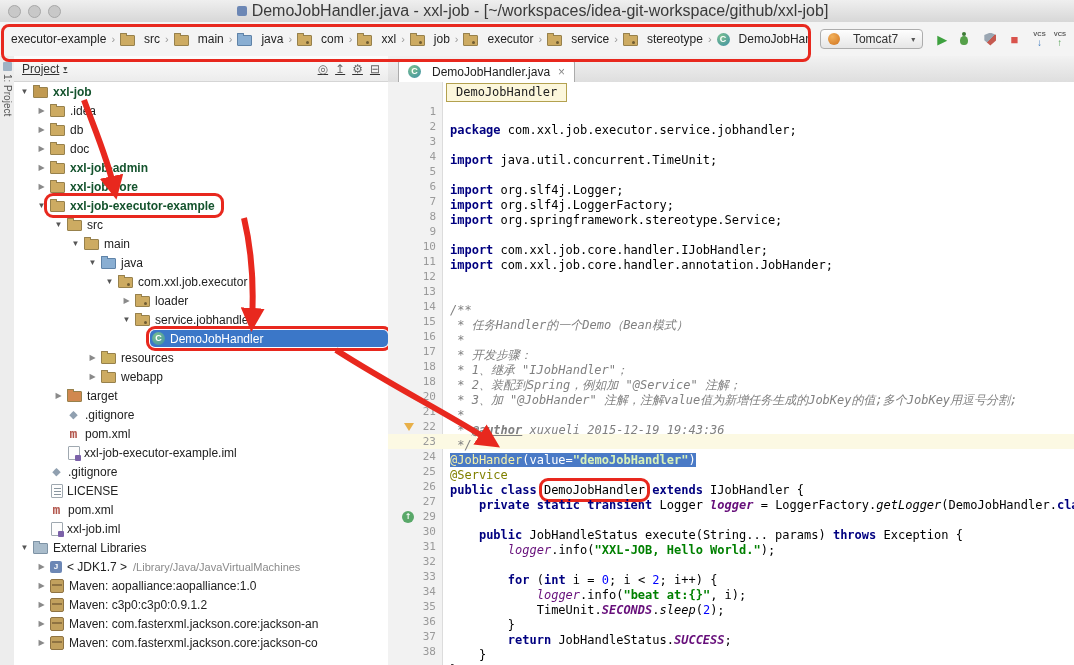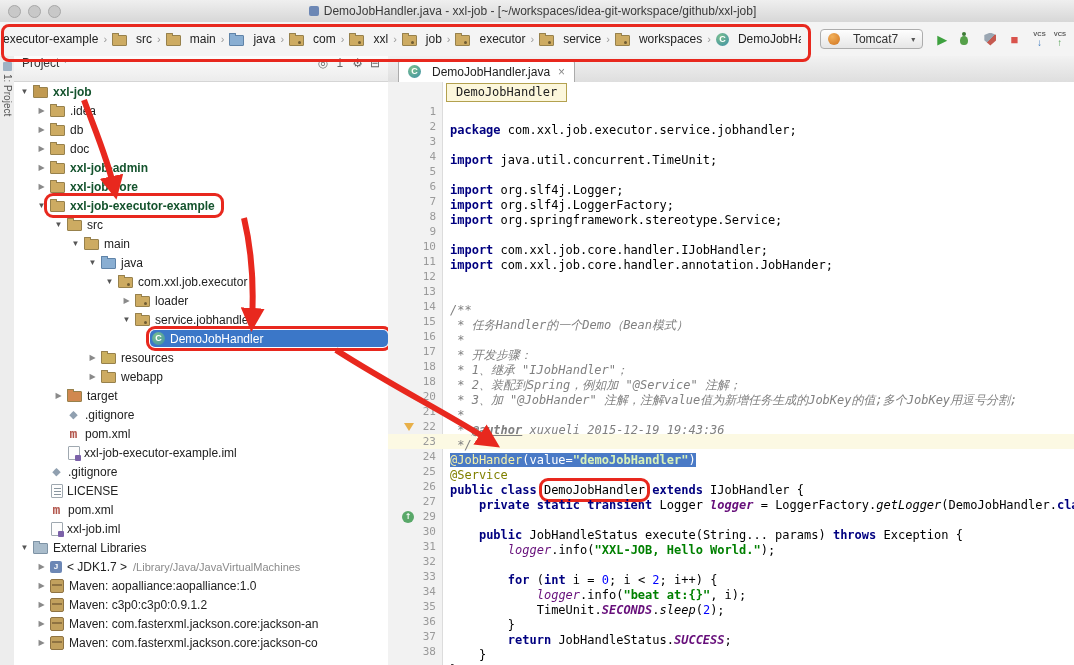--- a/index.html
+++ b/index.html
@@ -5,27 +5,27 @@
   html,body{margin:0;padding:0;background:#888;}
   .app{position:relative;width:1074px;height:665px;overflow:hidden;background:#fff;
        font-family:"Liberation Sans",sans-serif;cursor:default;-webkit-user-select:none;user-select:none;}
 
   
   .titlebar{position:absolute;top:0;left:0;right:0;height:22px;
     background:linear-gradient(#EFEFEF,#D7D7D7);border-bottom:1px solid #B5B5B5;
     display:flex;align-items:center;}
   .lights{display:flex;gap:7px;padding-left:8px;}
   .light{width:11px;height:11px;border-radius:50%;background:#C8C8C8;border:1px solid #A8A8A8;}
-  .title{flex:1;text-align:center;font-size:12px;color:#3A3A3A;display:flex;justify-content:center;align-items:center;gap:5px;}
+  .title{flex:1;text-align:center;font-size:16px;color:#3A3A3A;display:flex;justify-content:center;align-items:center;gap:5px;}
   .title-icon{width:10px;height:10px;background:#6C87B5;border-radius:2px;display:inline-block;}
 
   
   .navbar{position:absolute;top:22px;left:0;right:0;height:34px;background:#F4F4F4;
     border-bottom:1px solid #C6C6C6;display:flex;align-items:center;}
-  #breadcrumbs{display:flex;align-items:center;padding-left:1px;font-size:12px;color:#222;
+  #breadcrumbs{display:flex;align-items:center;padding-left:9px;font-size:12px;color:#222;
     white-space:nowrap;overflow:hidden;max-width:800px;}
   .crumb{display:flex;align-items:center;gap:4px;padding:1px 2px;}
   .crumb-sep{color:#999;margin:0 3px;font-size:11px;}
   .runbar{margin-left:auto;display:flex;align-items:center;gap:11px;padding-right:8px;}
   .runcfg{display:flex;align-items:center;gap:13px;background:linear-gradient(#FEFEFE,#E6E6E6);
     border:1px solid #ADADAD;border-radius:4px;padding:2px 7px;font-size:12px;color:#333;}
   .tomcat-ic{width:12px;height:12px;border-radius:50%;background:radial-gradient(circle at 35% 30%,#F2B05A,#D0731F);display:inline-block;}
   .caret{font-size:8px;color:#555;}
   .act{width:16px;height:15px;text-align:center;font-size:13px;line-height:15px;display:inline-block;position:relative;}
   .run-button{color:#3EA13F;}
@@ -41,21 +41,21 @@
 
   
   .toolstrip{position:absolute;left:0;top:56px;bottom:0;width:14px;background:#EDEDED;border-right:1px solid #D2D2D2;}
   .strip-ic{display:block;width:9px;height:9px;margin:6px auto 3px;background:#9FB2C4;border-radius:1px;}
   .vtext{writing-mode:vertical-rl;font-size:10px;color:#555;display:block;margin:2px auto 0;}
 
   
   .project-panel{position:absolute;left:14px;top:56px;width:374px;bottom:0;background:#fff;
     border-right:1px solid #C4C4C4;overflow:hidden;}
   .phead{height:25px;border-bottom:1px solid #D5D5D5;background:linear-gradient(#FCFCFC,#ECECEC);
-    display:flex;padding:0 8px;font-size:12px;color:#333;gap:4px;}
+    display:flex;align-items:center;padding:0 8px;font-size:12px;color:#333;gap:4px;text-decoration:underline;}
   .phead .spacer{flex:1;}
   .pic{color:#666;font-size:12px;margin-left:7px;}
   #tree{position:absolute;top:26px;left:0;right:0;bottom:0;overflow:hidden;font-size:12px;color:#222;}
   .trow{display:flex;align-items:center;height:19px;white-space:nowrap;}
   .expander{width:13px;flex:none;text-align:center;font-size:8px;color:#555;}
   .expander.closed{color:#8A8A8A;}
   .rowc{display:flex;align-items:center;height:17px;padding:0 5px 0 2px;}
   .rowc.selected{background:#3B77C8;color:#fff;flex:1;}
   .rowc.boxed{outline:3px solid #E8281E;outline-offset:1px;border-radius:5px;z-index:5;}
   .tlabel.bold{font-weight:bold;color:#14532d;}
@@ -192,21 +192,21 @@
           <span class="crumb-label">executor</span>
         </span>
         <span class="crumb-sep">›</span>
         <span class="crumb">
           <span class="ic ic-package"></span>
           <span class="crumb-label">service</span>
         </span>
         <span class="crumb-sep">›</span>
         <span class="crumb">
           <span class="ic ic-package"></span>
-          <span class="crumb-label">workspaces</span>
+          <span class="crumb-label">stereotype</span>
         </span>
         <span class="crumb-sep">›</span>
         <span class="crumb">
           <span class="ic ic-class">C</span>
           <span class="crumb-label">DemoJobHandler</span>
         </span>
       </div>
     <div class="runbar">
       <span class="runcfg">
         <span class="tomcat-ic"></span>

